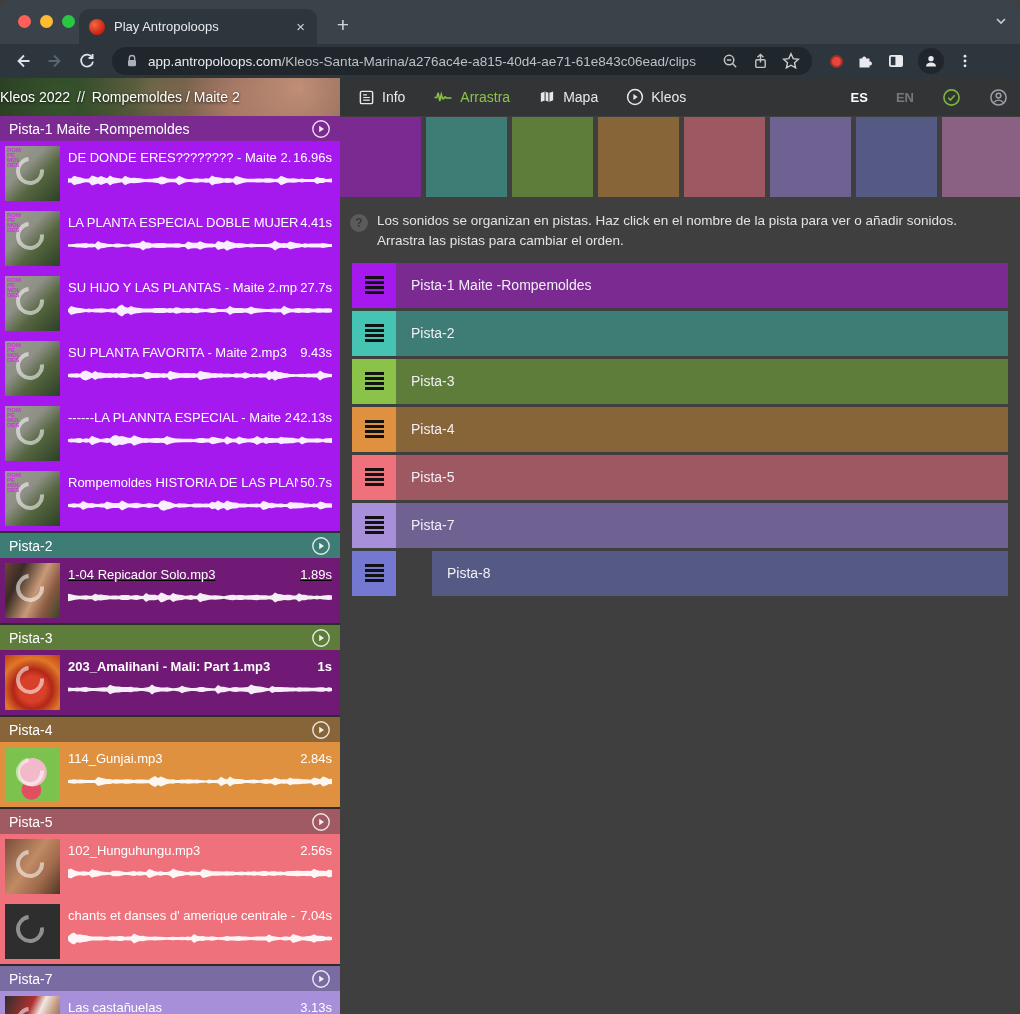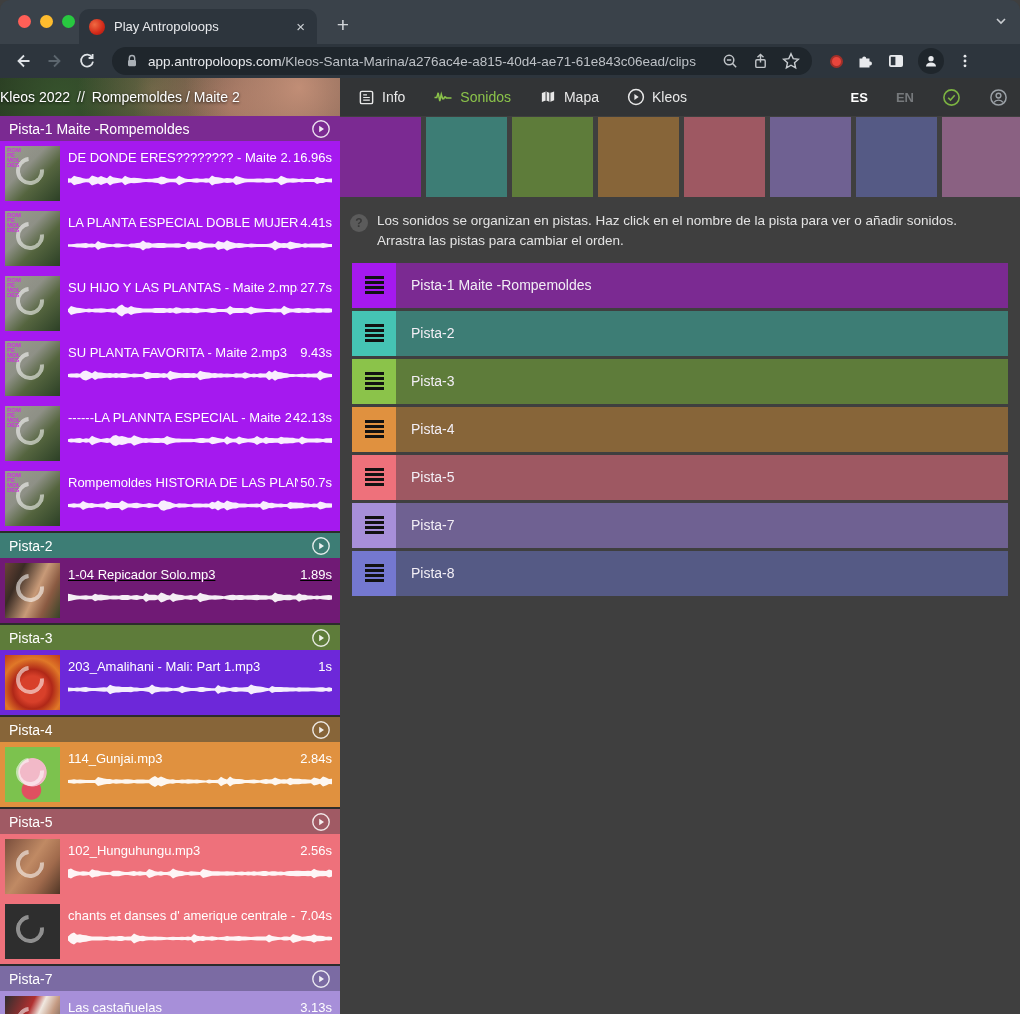--- a/index.html
+++ b/index.html
@@ -207,21 +207,21 @@
           </svg>
         </span>
         <span>Info</span>
       </div>
       <div class="nav-item active">
         <span>
           <svg width="20" height="17" viewBox="0 0 20 18">
             <path d="M1 9h2.4l1.5-5 1.7 8.8L8.2 5.6l1.4 4.6h1.2l.9-1.7h1l.8 1.1H19" fill="none" stroke="#8bc34a" stroke-width="1.6"></path>
           </svg>
         </span>
-        <span>Sonidos</span>
+        <span>Arrastra</span>
       </div>
       <div class="nav-item">
         <span>
           <svg width="18" height="17" viewBox="0 0 18 18">
             <path d="M2.5 4.3L7 2.6l4 1.7 4.5-1.7V12L11 13.7 7 12l-4.5 1.7z" fill="#e8e8e8"></path>
             <path d="M7 2.6V12M11 4.3v9.4" stroke="#323436" stroke-width="1.1"></path>
           </svg>
         </span>
         <span>Mapa</span>
       </div>
@@ -389,21 +389,21 @@
       <div class="section">
         <div class="section-header" style="background: rgb(94, 124, 58);">
           <span class="section-title">Pista-3</span>
           <span class="playbtn">
             <svg width="20" height="20" viewBox="0 0 20 20">
               <circle cx="10" cy="10" r="8.2" fill="none" stroke="rgba(255,255,255,.85)" stroke-width="1.4"></circle>
               <path d="M8.2 6.8l4.8 3.2-4.8 3.2z" fill="rgba(255,255,255,.9)"></path>
             </svg>
           </span>
         </div>
-        <div style="background: #6d28d9;">
+        <div style="background: #701a75; font-weight: bold;">
           <div class="clip">
             <div class="thumb fire-thumbnail">
               <span class="arc"></span>
             </div>
             <div class="clip-body">
               <div class="clip-top">
                 <span class="clip-title">203_Amalihani - Mali: Part 1.mp3</span>
                 <span class="clip-duration">1s</span>
               </div>
               <svg class="waveform" viewBox="0 0 264 17" preserveAspectRatio="none">
@@ -588,19 +588,19 @@
             <span class="row-label">Pista-7</span>
           </div>
         </div>
         <div class="track-row">
           <div class="drag-handle" style="background: rgb(116, 120, 208);">
             <i></i>
             <i></i>
             <i></i>
             <i></i>
           </div>
-          <div class="row-body" style="background: rgb(85, 90, 133);">
+          <div class="row-body" style="background: rgb(85, 90, 133); margin-left: 36px;">
             <span class="row-label">Pista-8</span>
           </div>
         </div>
       </div>
   </div>
 </div>
 
 </body></html>

